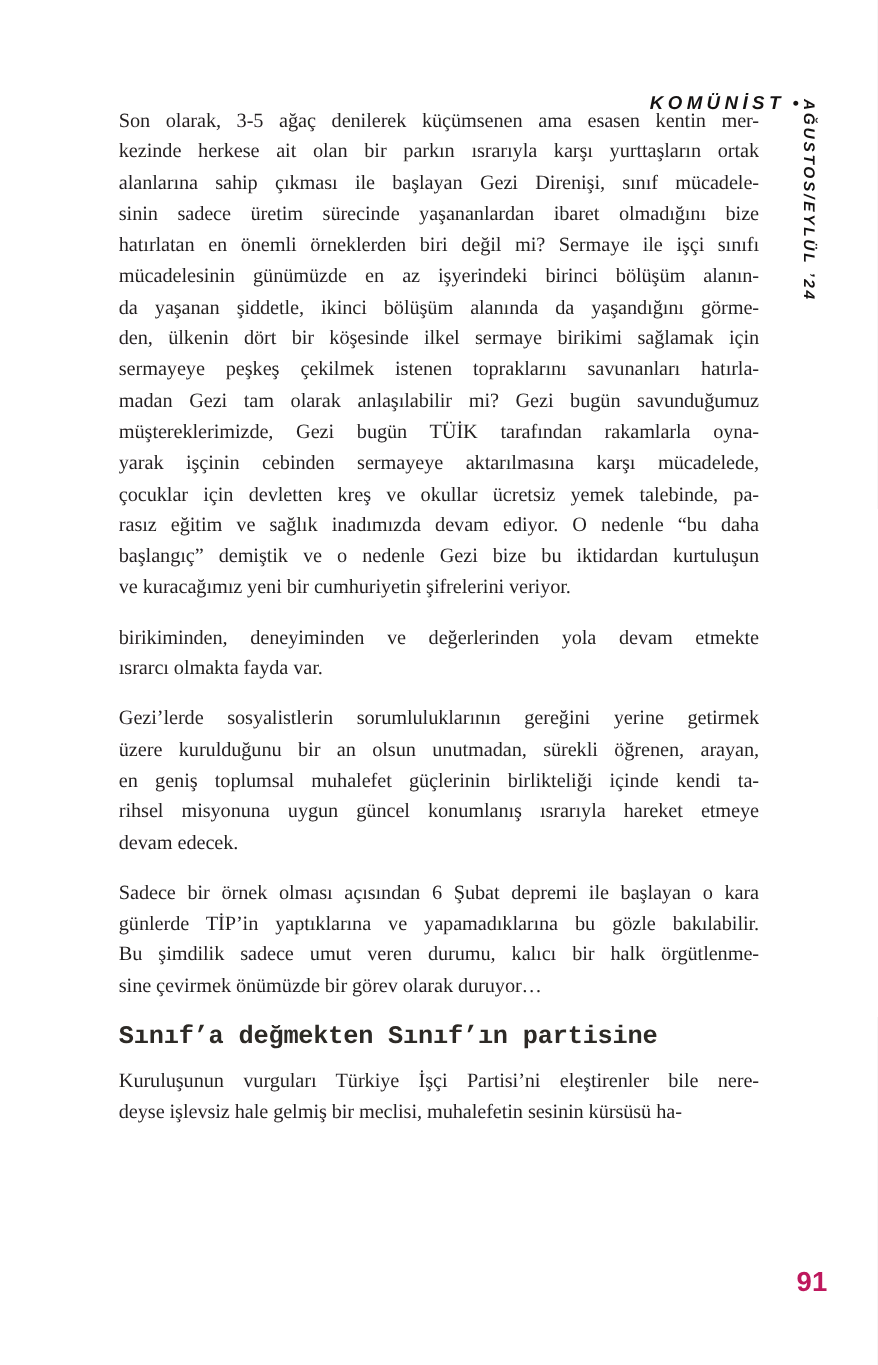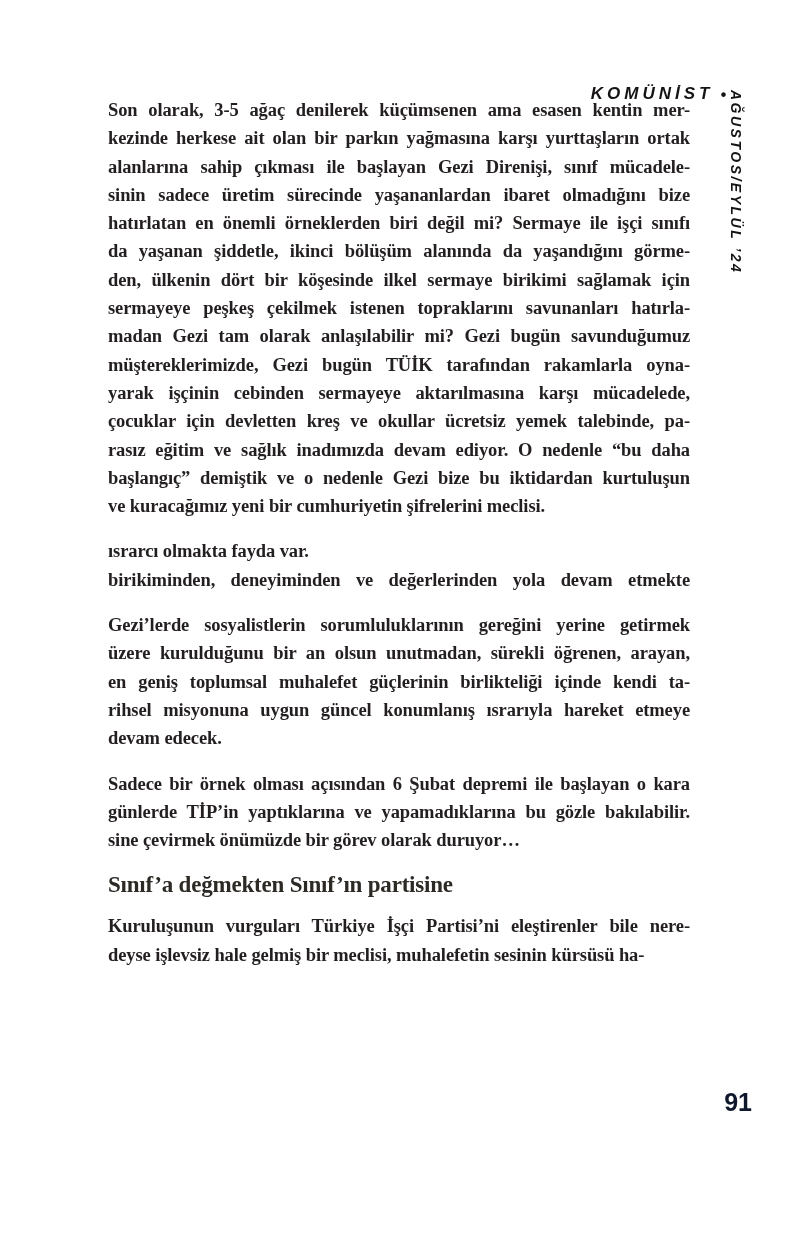--- a/index.html
+++ b/index.html
@@ -57,87 +57,88 @@
     margin: 0 0 17px 0;
     font-size: 18.5px;
     line-height: 28.3px;
     letter-spacing: -0.1px;
   }
   .line {
     text-align: justify;
     text-align-last: justify;
     overflow: hidden;
     white-space: nowrap;
-    font-weight: bold;
   }
   .line.last {
     text-align-last: left;
   }
   .section-heading {
     margin: 18px 0 14px 0;
-    font-family: Liberation Serif, serif;
+    font-family: Liberation Mono, monospace;
     font-weight: 700;
     font-size: 23px;
     letter-spacing: -0.2px;
     color: #2d2a26;
   }
   .page-number {
     position: absolute;
-    top: 1088px;
+    top: 1152px;
     right: 46px;
     font-family: "Liberation Sans", sans-serif;
     font-weight: 700;
     font-size: 25px;
-    color: #0f172a;
+    color: #be185d;
   }
 </style>
 </head>
 <body>
 
 <div class="page">
 
   <div class="masthead">
     <span>KOMÜNİST</span>
     <span class="bullet">•</span>
   </div>
 
   <div class="sidebar-date">AĞUSTOS/EYLÜL ’24</div>
 
   <main class="article" id="article-blocks">
       <div class="para">
         <div class="line">Son olarak, 3-5 ağaç denilerek küçümsenen ama esasen kentin mer-</div>
-        <div class="line">kezinde herkese ait olan bir parkın yağmasına karşı yurttaşların ortak</div>
+        <div class="line">kezinde herkese ait olan bir parkın ısrarıyla karşı yurttaşların ortak</div>
         <div class="line">alanlarına sahip çıkması ile başlayan Gezi Direnişi, sınıf mücadele-</div>
         <div class="line">sinin sadece üretim sürecinde yaşananlardan ibaret olmadığını bize</div>
         <div class="line">hatırlatan en önemli örneklerden biri değil mi? Sermaye ile işçi sınıfı</div>
+        <div class="line">mücadelesinin günümüzde en az işyerindeki birinci bölüşüm alanın-</div>
         <div class="line">da yaşanan şiddetle, ikinci bölüşüm alanında da yaşandığını görme-</div>
         <div class="line">den, ülkenin dört bir köşesinde ilkel sermaye birikimi sağlamak için</div>
         <div class="line">sermayeye peşkeş çekilmek istenen topraklarını savunanları hatırla-</div>
         <div class="line">madan Gezi tam olarak anlaşılabilir mi? Gezi bugün savunduğumuz</div>
         <div class="line">müştereklerimizde, Gezi bugün TÜİK tarafından rakamlarla oyna-</div>
         <div class="line">yarak işçinin cebinden sermayeye aktarılmasına karşı mücadelede,</div>
         <div class="line">çocuklar için devletten kreş ve okullar ücretsiz yemek talebinde, pa-</div>
         <div class="line">rasız eğitim ve sağlık inadımızda devam ediyor. O nedenle “bu daha</div>
         <div class="line">başlangıç” demiştik ve o nedenle Gezi bize bu iktidardan kurtuluşun</div>
-        <div class="line last">ve kuracağımız yeni bir cumhuriyetin şifrelerini meclisi.</div>
+        <div class="line last">ve kuracağımız yeni bir cumhuriyetin şifrelerini veriyor.</div>
       </div>
       <div class="para">
+        <div class="line">birikiminden, deneyiminden ve değerlerinden yola devam etmekte</div>
         <div class="line last">ısrarcı olmakta fayda var.</div>
-        <div class="line">birikiminden, deneyiminden ve değerlerinden yola devam etmekte</div>
       </div>
       <div class="para">
         <div class="line">Gezi’lerde sosyalistlerin sorumluluklarının gereğini yerine getirmek</div>
         <div class="line">üzere kurulduğunu bir an olsun unutmadan, sürekli öğrenen, arayan,</div>
         <div class="line">en geniş toplumsal muhalefet güçlerinin birlikteliği içinde kendi ta-</div>
         <div class="line">rihsel misyonuna uygun güncel konumlanış ısrarıyla hareket etmeye</div>
         <div class="line last">devam edecek.</div>
       </div>
       <div class="para">
         <div class="line">Sadece bir örnek olması açısından 6 Şubat depremi ile başlayan o kara</div>
         <div class="line">günlerde TİP’in yaptıklarına ve yapamadıklarına bu gözle bakılabilir.</div>
+        <div class="line">Bu şimdilik sadece umut veren durumu, kalıcı bir halk örgütlenme-</div>
         <div class="line last">sine çevirmek önümüzde bir görev olarak duruyor…</div>
       </div>
       <h2 class="section-heading">Sınıf’a değmekten Sınıf’ın partisine</h2>
       <div class="para">
         <div class="line">Kuruluşunun vurguları Türkiye İşçi Partisi’ni eleştirenler bile nere-</div>
         <div class="line last">deyse işlevsiz hale gelmiş bir meclisi, muhalefetin sesinin kürsüsü ha-</div>
       </div>
     </main>
 
   <div class="page-number">91</div>

